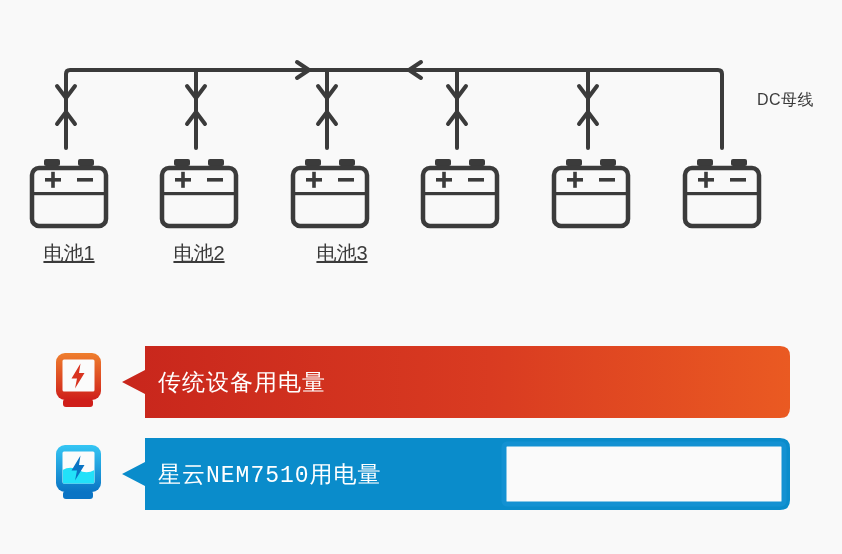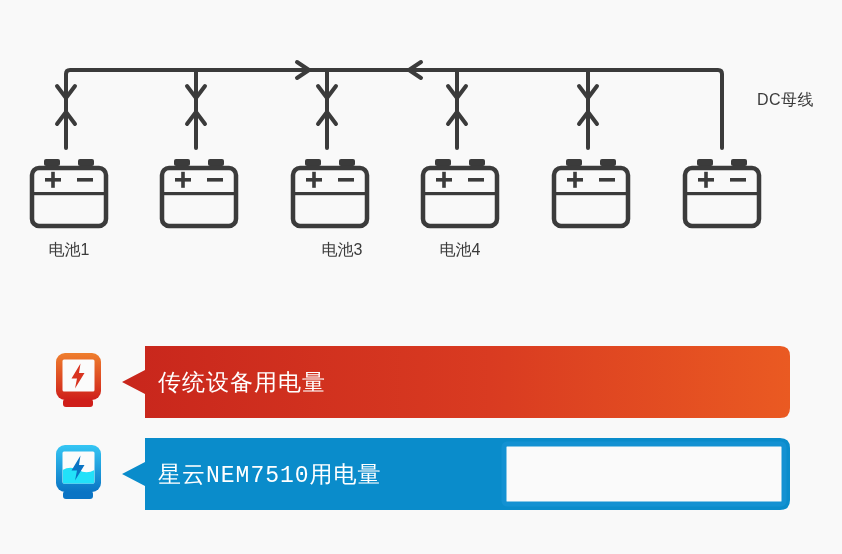--- a/index.html
+++ b/index.html
@@ -15,21 +15,21 @@
   .diagram{position:absolute;left:0;top:0;width:801px;height:290px;}
   .diagram svg{display:block;}
 
   .bus-label{
     position:absolute;left:757px;top:90px;
     font-size:16px;color:#3b3b3b;letter-spacing:.5px;
     white-space:nowrap;
   }
   .batt-label{
     position:absolute;top:240px;width:120px;text-align:center;
-    font-size:16px;color:#3b3b3b;white-space:nowrap;
+    font-size:20px;color:#3b3b3b;white-space:nowrap;text-decoration:underline;
   }
 
   
   .bars{position:absolute;left:0;top:330px;width:842px;height:224px;margin-left:14px;}
   .bar-row{position:absolute;left:0;width:842px;height:92px;}
   .row-red{top:8px;}
   .row-blue{top:100px;font-family:Liberation Mono, monospace;}
 
   .bar-icon{position:absolute;left:40px;top:12px;width:56px;height:64px;}
   .bar-icon svg{display:block;}
@@ -150,22 +150,22 @@
           <rect x="698" y="178" width="16" height="3.6"></rect>
             <rect x="704.2" y="171.8" width="3.6" height="16"></rect>
           <rect x="730" y="178" width="16" height="3.6"></rect>
         </g>
       </g>
     </svg>
 
     <div class="bus-label">DC母线</div>
 
     <div class="batt-label" style="left:9px">电池1</div>
+    <div class="batt-label" style="left:139px">电池2</div>
     <div class="batt-label" style="left:282px">电池3</div>
-    <div class="batt-label" style="left:400px">电池4</div>
   </div>
 
   <div class="bars">
 
     <div class="bar-row row-red">
 
       <div class="bar-icon">
         <svg width="56" height="64" viewBox="0 0 56 64">
           <defs>
             <linearGradient id="redIcon" x1="0" y1="0" x2="0" y2="1">

